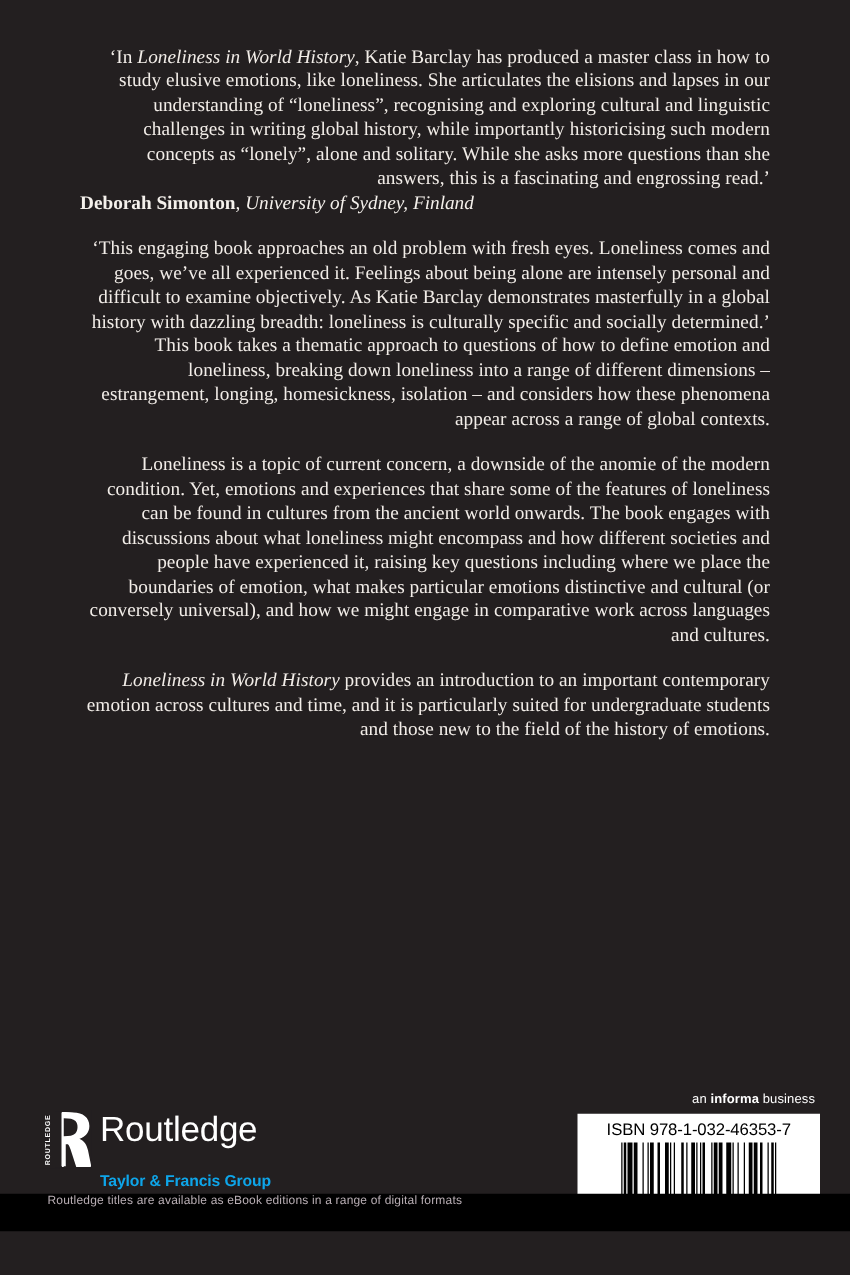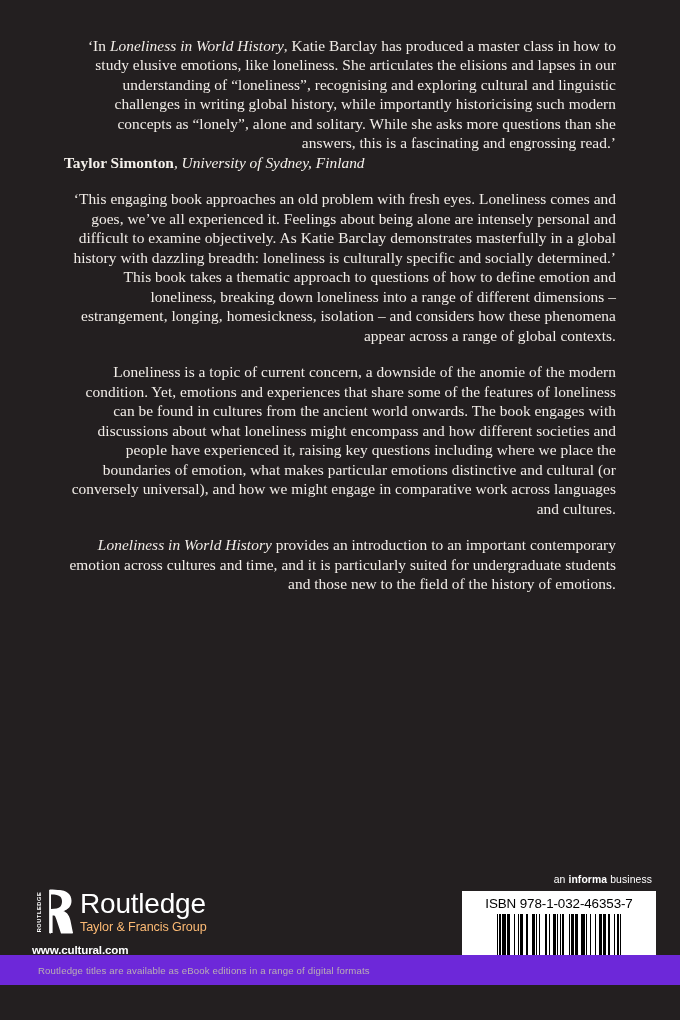--- a/index.html
+++ b/index.html
@@ -115,44 +115,43 @@
     line-height: 1;
   }
   .pub-name {
     font-size: 28px;
     color: #ffffff;
     letter-spacing: -0.2px;
     font-weight: normal;
   }
   .pub-group {
     font-size: 12.6px;
-    font-weight: normal;
-    color: #fdba74;
-    margin-top: 3px;
+    font-weight: bold;
+    color: #0ea5e9;
+    margin-top: 21px;
     letter-spacing: -0.1px;
   }
   .pub-url {
     font-family: "Liberation Sans", "DejaVu Sans", sans-serif;
     font-size: 11.6px;
     font-weight: bold;
     color: #ffffff;
     margin-top: 8px;
     letter-spacing: -0.15px;
   }
 
   
   .ebook-strip {
     position: absolute;
     left: 0;
     top: 955px;
     width: 680px;
     height: 30px;
-    background: #6d28d9;
-    display: flex;
-    align-items: center;
+    background: #000000;
+    display: flex;
   }
   .ebook-strip .txt {
     margin-left: 38px;
     font-family: "Liberation Sans", "DejaVu Sans", sans-serif;
     font-size: 9.6px;
     color: #b9aeb4;
     letter-spacing: 0.15px;
   }
 
   
@@ -214,21 +213,21 @@
   .bars-wrap { position: relative; height: 52px; }
 </style>
 </head>
 <body>
 
 <div class="cover">
 
   <div class="text-column">
 
     <p class="block tight"><span>‘In </span><em class="ital">Loneliness in World History</em><span>, Katie Barclay has produced a master class in how to study elusive emotions, like loneliness. She articulates the elisions and lapses in our understanding of “loneliness”, recognising and exploring cultural and linguistic challenges in writing global history, while importantly historicising such modern concepts as “lonely”, alone and solitary. While she asks more questions than she answers, this is a fascinating and engrossing read.’</span></p>
-    <div class="attrib"><span class="who">Taylor Simonton</span><span class="where">, University of Sydney, Finland</span></div>
+    <div class="attrib"><span class="who">Deborah Simonton</span><span class="where">, University of Sydney, Finland</span></div>
 
     <p class="block tight">‘This engaging book approaches an old problem with fresh eyes. Loneliness comes and goes, we’ve all experienced it. Feelings about being alone are intensely personal and difficult to examine objectively. As Katie Barclay demonstrates masterfully in a global history with dazzling breadth: loneliness is culturally specific and socially determined.’</p>
 
     <p class="block">This book takes a thematic approach to questions of how to define emotion and loneliness, breaking down loneliness into a range of different dimensions – estrangement, longing, homesickness, isolation – and considers how these phenomena appear across a range of global contexts.</p>
     <p class="block">Loneliness is a topic of current concern, a downside of the anomie of the modern condition. Yet, emotions and experiences that share some of the features of loneliness can be found in cultures from the ancient world onwards. The book engages with discussions about what loneliness might encompass and how different societies and people have experienced it, raising key questions including where we place the boundaries of emotion, what makes particular emotions distinctive and cultural (or conversely universal), and how we might engage in comparative work across languages and cultures.</p>
     <p class="block"><em class="ital">Loneliness in World History</em><span> provides an introduction to an important contemporary emotion across cultures and time, and it is particularly suited for undergraduate students and those new to the field of the history of emotions.</span></p>
 
   </div>
 
   <div class="publisher">

